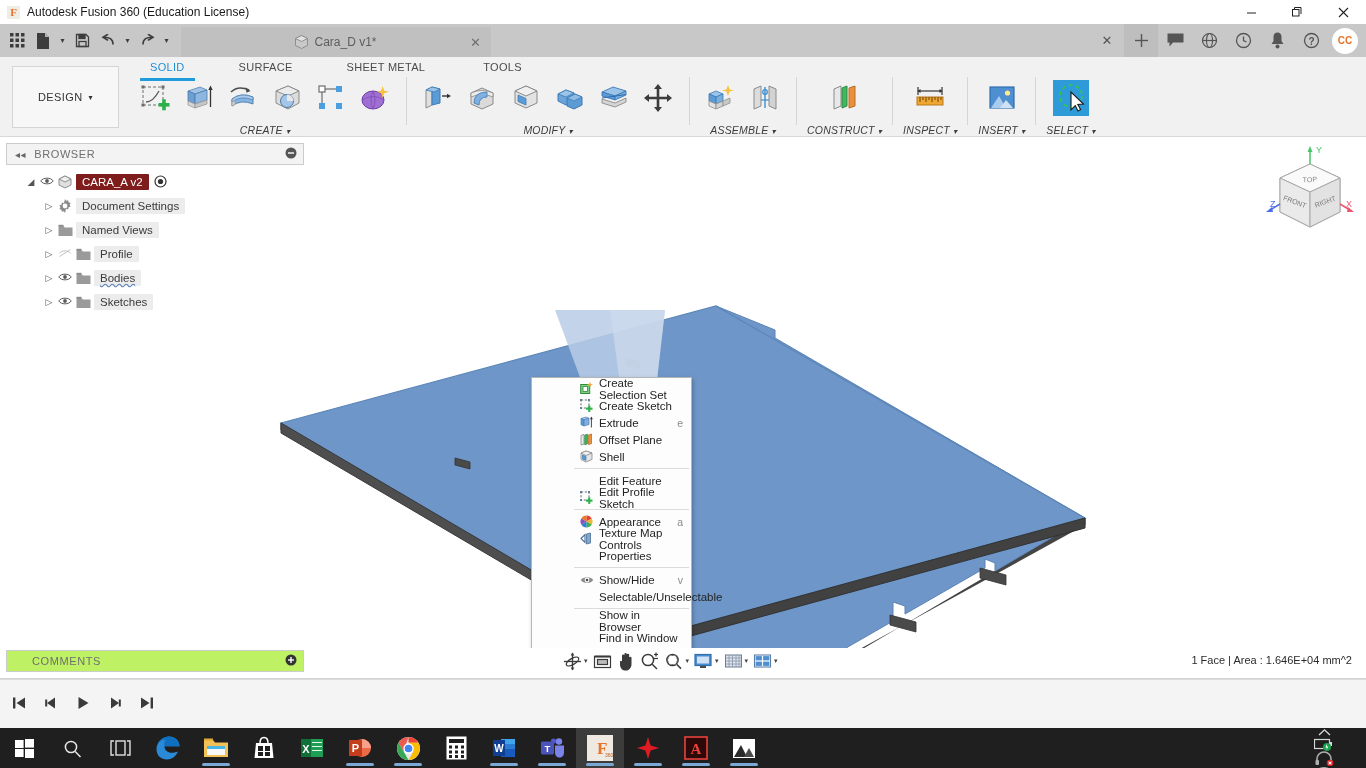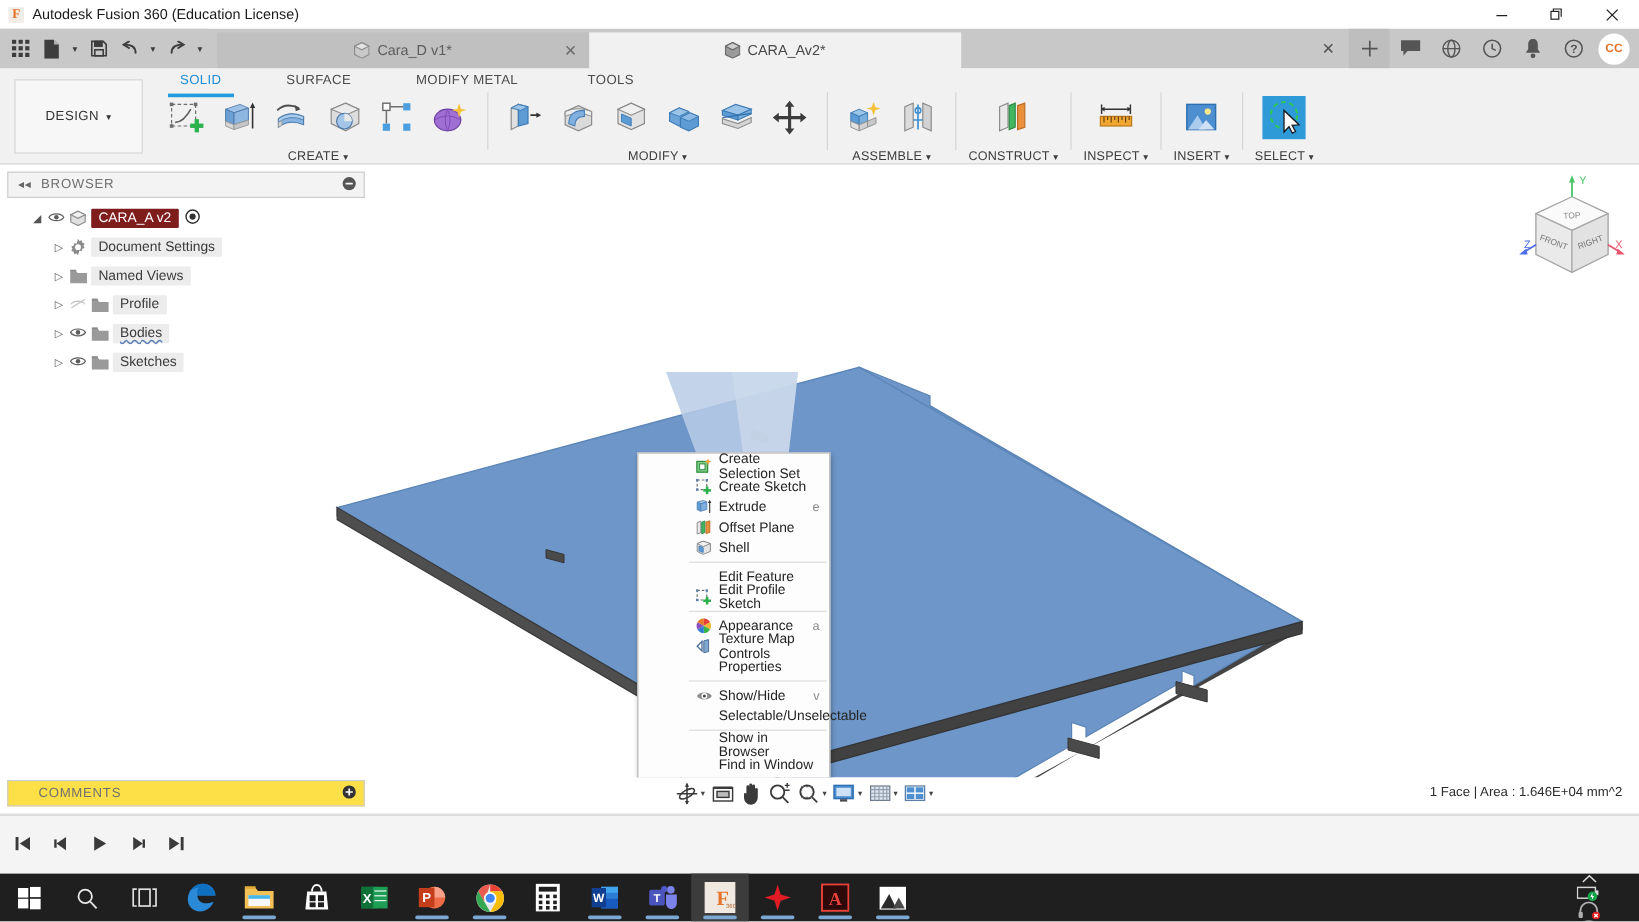--- a/index.html
+++ b/index.html
@@ -71,21 +71,21 @@
     border: 1px solid #d5d5d5; background: #f7f7f7;
     display: flex; align-items: center; justify-content: center;
     font-size: 11px; color: #333; letter-spacing: .4px; cursor: pointer;
   }
   .wstabs { position: absolute; left: 140px; top: 2px; display: flex; gap: 16px; }
   .wstab {
     font-size: 11px; color: #4b4b4b; padding: 2px 10px 5px; letter-spacing:.3px;
     cursor: pointer; text-align: center;
   }
   .wstab.active { color: #1e8ed8; border-bottom: 3px solid #1e9cdc; }
-  .groups { position: absolute; left: 128px; top: 20px; display: flex; align-items: flex-start;}
+  .groups { position: absolute; left: 128px; top: 20px; display: flex; align-items: flex-start; font-style: italic;}
   .grp { display: flex; flex-direction: column; align-items: center; padding: 0 6px; position: relative;}
   .grp .row { display: flex; align-items: flex-start; gap: 2px; height: 44px; }
   .grp .glabel { font-size: 10.5px; color: #3c3c3c; margin-top: 3px; letter-spacing: .2px; white-space: nowrap;}
   .tool { width: 42px; height: 42px; display:flex; align-items:center; justify-content:center; cursor:pointer;}
   .divider { width: 1px; height: 48px; background: #d5d5d5; margin: 0 4px; align-self: flex-start;}
 
   
   .browser {
     position: absolute; left: 6px; top: 143px; width: 298px; height: 22px;
     background: #f3f3f3; border: 1px solid #ccc;
@@ -122,21 +122,21 @@
   .ctxitem { display: flex; align-items: center; height: 17px; padding: 0 6px; cursor: pointer; }
   .ctxicon { width: 17px; height: 15px; display:flex; align-items:center; justify-content:center; margin-right: 4px; flex: none;}
   .ctxlabel { flex: 1; }
   .ctxkey { color: #8a8a8a; font-size: 10.5px; padding-right: 2px;}
   .ctxsep { height: 1px; background: #dcdcdc; margin: 3px 2px; }
   .ctxarrow { position: absolute; left: 50%; bottom: -9px; transform: translateX(-50%); font-size: 9px; color: #777;}
 
   
   .comments {
     position: absolute; left: 6px; top: 650px; width: 298px; height: 22px;
-    background: #fde047; border: 1px solid #ccc;
+    background: #bef264; border: 1px solid #ccc;
     display: flex; align-items: center; font-size: 11px; color: #6f6f6f; letter-spacing: .6px;
   }
   .comments .lbl { margin-left: 25px; }
   .comments .plus { margin-left: auto; margin-right: 6px; cursor: pointer;}
   .navbar {
     position: absolute; left: 561px; top: 650px; height: 22px;
     display: flex; align-items: center; gap: 1px;
   }
   .navitem { display: flex; align-items: center; height: 22px; padding: 0 2px; cursor: pointer;}
   .navcaret { font-size: 7px; color: #444; margin-left: 2px; }
@@ -255,29 +255,20 @@
       <span class="cubeicon">
         <svg width="13" height="14" viewBox="0 0 13 14">
             <polygon points="6.5,0.5 12.5,3.5 12.5,10.5 6.5,13.5 0.5,10.5 0.5,3.5" fill="#c9c9c9" stroke="#8e8e8e" stroke-width="1"></polygon>
             <polygon points="6.5,0.5 12.5,3.5 6.5,6.5 0.5,3.5" fill="#e2e2e2" stroke="#8e8e8e" stroke-width="1"></polygon>
           </svg>
       </span>
       <span>Cara_D v1*</span>
       <span class="tabx">✕</span>
     </div>
 
-    <div class="doc-tab active">
-      <span class="cubeicon">
-        <svg width="13" height="14" viewBox="0 0 13 14">
-            <polygon points="6.5,0.5 12.5,3.5 12.5,10.5 6.5,13.5 0.5,10.5 0.5,3.5" fill="#9a9a9a" stroke="#6b6b6b" stroke-width="1"></polygon>
-            <polygon points="6.5,0.5 12.5,3.5 6.5,6.5 0.5,3.5" fill="#cfcfcf" stroke="#6b6b6b" stroke-width="1"></polygon>
-          </svg>
-      </span>
-      <span>CARA_Av2*</span>
-    </div>
 
     <div class="right-icons">
       <div class="ric" style="font-size:13px;">✕</div>
       <div class="ric plus">
         <svg width="15" height="15" viewBox="0 0 15 15" stroke="#555" stroke-width="1.4">
             <line x1="7.5" y1="1" x2="7.5" y2="14"></line>
             <line x1="1" y1="7.5" x2="14" y2="7.5"></line>
           </svg>
       </div>
       <div class="ric">
@@ -316,21 +307,21 @@
 
   <div class="ribbon">
     <div class="design-btn">
       <span>DESIGN</span>
       <span style="margin-left:6px;font-size:8px;">▾</span>
     </div>
 
     <div class="wstabs">
       <div class="wstab active"><span>SOLID</span></div>
       <div class="wstab" style="margin-left:18px;"><span>SURFACE</span></div>
-      <div class="wstab" style="margin-left:18px;"><span>MODIFY METAL</span></div>
+      <div class="wstab" style="margin-left:18px;"><span>SHEET METAL</span></div>
       <div class="wstab" style="margin-left:22px;"><span>TOOLS</span></div>
     </div>
 
     <div class="groups">
 
       <div class="grp">
         <div class="row">
           <div class="tool">
             <svg width="30" height="30" viewBox="0 0 30 30">
               <rect x="3" y="4" width="20" height="18" fill="none" stroke="#6d6d6d" stroke-width="1" stroke-dasharray="3,2"></rect>

